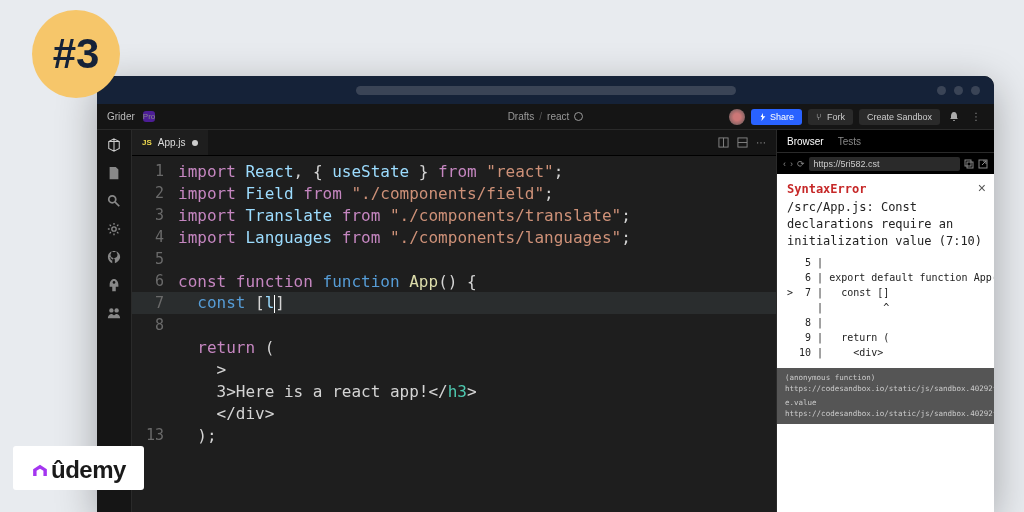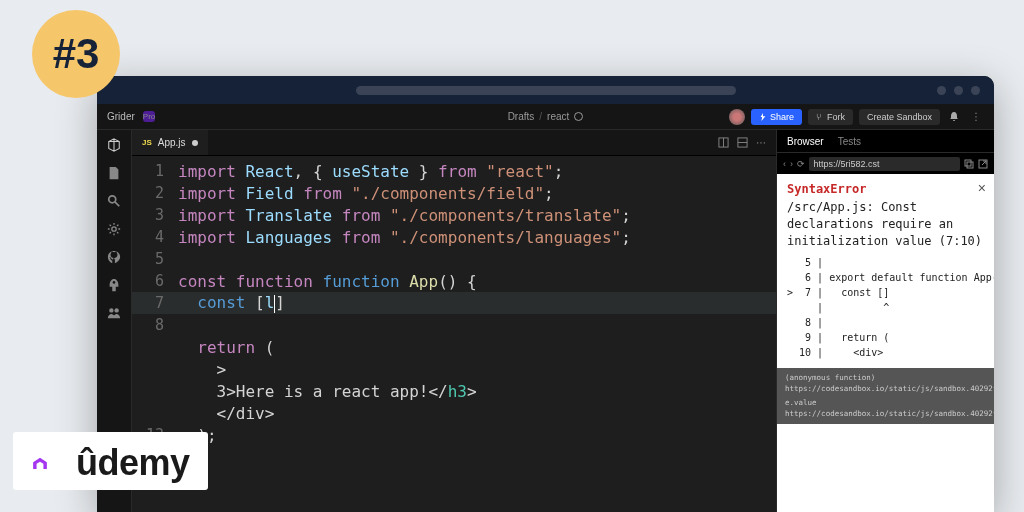--- a/index.html
+++ b/index.html
@@ -176,21 +176,21 @@
   bottom: 22px;
   background: #fff;
   padding: 10px 18px 6px 18px;
   border-radius: 3px;
   z-index: 90;
   display:flex;
   align-items:center;
   gap:2px;
 }
 .udemy-u { width:18px; height:12px;}
-.udemy-text { font-size:36px; font-weight:700; color:#1a1a1a; letter-spacing:-0.5px;margin-left:25px;}
+.udemy-text { font-size:24px; font-weight:700; color:#1a1a1a; letter-spacing:-0.5px;}
 </style>
 </head>
 <body>
 
 <div class="badge-circle">
   <span>#3</span>
 </div>
 
 <div class="udemy">
   <svg class="udemy-u" viewBox="0 0 20 14">

